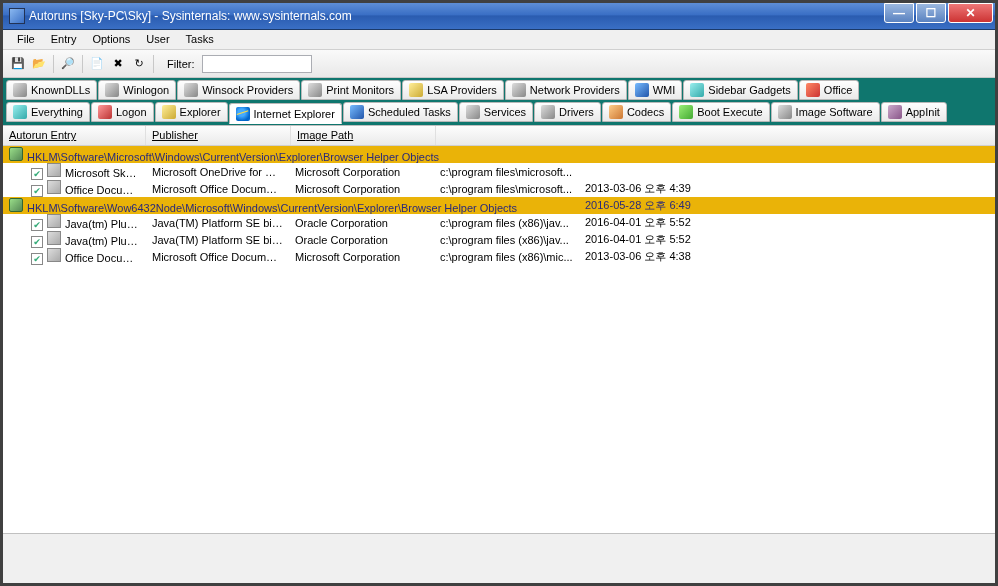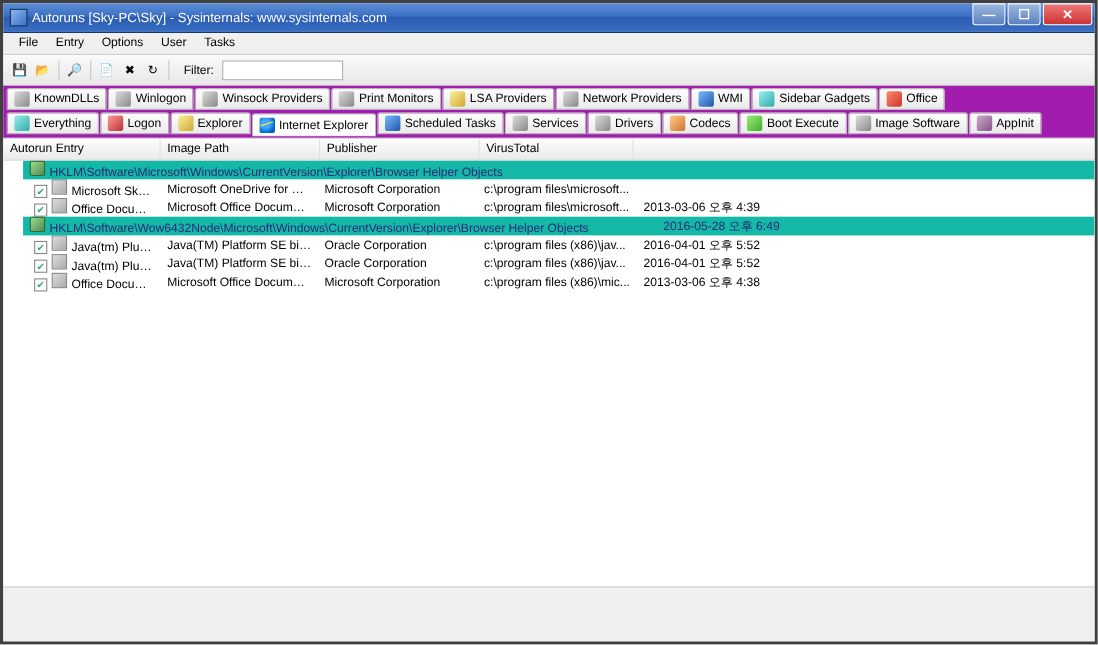--- a/index.html
+++ b/index.html
@@ -17,32 +17,32 @@
 
 .menubar { height: 20px; background: #f0f0f0; border-bottom: 1px solid #d0d0d0; display: flex; align-items: flex-start; padding-left: 6px; }
 .menuitem { padding: 3px 8px; cursor: default; border-bottom: 2px solid transparent; }
 
 .toolbar { height: 28px; background: linear-gradient(to bottom, #fafafa, #e8e8e8); border-bottom: 1px solid #c8c8c8; display: flex; align-items: center; padding: 0 6px; gap: 3px; }
 .tbtn { width: 18px; height: 18px; display: flex; align-items: center; justify-content: center; cursor: default; }
 .tsep { width: 1px; height: 18px; background: #c8c8c8; margin: 0 2px; }
 .filter-label { margin-left: 8px; margin-right: 4px; }
 .filter-input { width: 110px; height: 18px; border: 1px solid #7a9; border: 1px solid #abadb3; padding: 0 2px; }
 
-.tabrows { background: #a21caf; border-bottom: 1px solid #c0c0c0; padding: 2px 3px 0 3px; }
+.tabrows { background: #0f766e; border-bottom: 1px solid #c0c0c0; padding: 2px 3px 0 3px; }
 .tabrow { display: flex; gap: 1px; margin-bottom: 2px; }
 .tab { display: flex; align-items: center; gap: 4px; height: 20px; padding: 0 6px; background: linear-gradient(to bottom, #fefefe, #eaeaea); border: 1px solid #b8b8b8; border-radius: 3px 3px 0 0; cursor: default; white-space: nowrap; }
 .tab.active { background: #fff; border-bottom: 1px solid #fff; position: relative; top: 1px; height: 21px; font-weight: normal; }
 .tabic { width: 14px; height: 14px; display: inline-block; }
 
 .listview { flex: 1; background: #fff; overflow: auto; position: relative; }
-.lvheader { display: flex; height: 20px; background: linear-gradient(to bottom, #fdfdfd, #eaeaea); border-bottom: 1px solid #d0d0d0; position: sticky; top: 0; }
+.lvheader { display: flex; height: 20px; background: linear-gradient(to bottom, #fdfdfd, #eaeaea); border-bottom: 1px solid #d0d0d0; position: sticky; top: 0; text-decoration: underline; }
 .lvcol { padding: 3px 6px; border-right: 1px solid #e0e0e0; white-space: nowrap; overflow: hidden; cursor: default; }
 .lvbody { }
 .lvrow { display: flex; height: 17px; align-items: center; white-space: nowrap; }
-.lvrow.group { background: #14b8a6; color: #2a2a7a; font-weight: normal; margin-left: 18px; }
+.lvrow.group { background: #eab308; color: #2a2a7a; font-weight: normal; }
 .lvrow:not(.group) .cell:first-child { padding-left: 28px; }
 .cell { padding: 1px 6px; overflow: hidden; white-space: nowrap; text-overflow: ellipsis; }
 .chk { width: 12px; height: 12px; border: 1px solid #888; background: #fff; display: inline-flex; align-items: center; justify-content: center; margin-right: 4px; font-size: 9px; color: #3a7; }
 .rowicon { width: 14px; height: 14px; display: inline-block; margin-right: 4px; background: linear-gradient(135deg,#ddd,#aaa); border: 1px solid #888; }
 
 .blankpanel { height: 50px; background: #f0f0f0; border-top: 1px solid #c0c0c0; }
 .statusbar { height: 22px; background: #f0f0f0; border-top: 1px solid #c0c0c0; display: flex; align-items: center; padding: 0 8px; justify-content: space-between; }
 
 
 .c-entry { width: 143px; } .c-desc { width: 143px; } .c-pub { width: 145px; } .c-path { width: 145px; } .c-time { width: 145px; } .c-vt { width: 140px; }
@@ -182,23 +182,22 @@
         <div class="tab">
           <span class="tabic sm ic-purple"></span>
           <span>AppInit</span>
         </div>
       </div>
   </div>
 
   <div class="listview">
     <div class="lvheader">
       <div class="lvcol c-entry">Autorun Entry</div>
+      <div class="lvcol c-pub">Publisher</div>
       <div class="lvcol c-path">Image Path</div>
-      <div class="lvcol c-pub">Publisher</div>
-      <div class="lvcol c-vt">VirusTotal</div>
     </div>
     <div class="lvbody" id="lvbody">
         <div class="lvrow group">
           <div class="cell" style="width: 576px;"><span class="sm reg-icon" style="margin-right: 4px;"></span>HKLM\Software\Microsoft\Windows\CurrentVersion\Explorer\Browser Helper Objects</div>
         </div>
         <div class="lvrow">
           <div class="cell c-entry"><span class="chk">✔</span><span class="rowicon"></span>Microsoft SkyD...</div>
           <div class="cell c-desc">Microsoft OneDrive for Busi...</div>
           <div class="cell c-pub">Microsoft Corporation</div>
           <div class="cell c-path">c:\program files\microsoft...</div>

